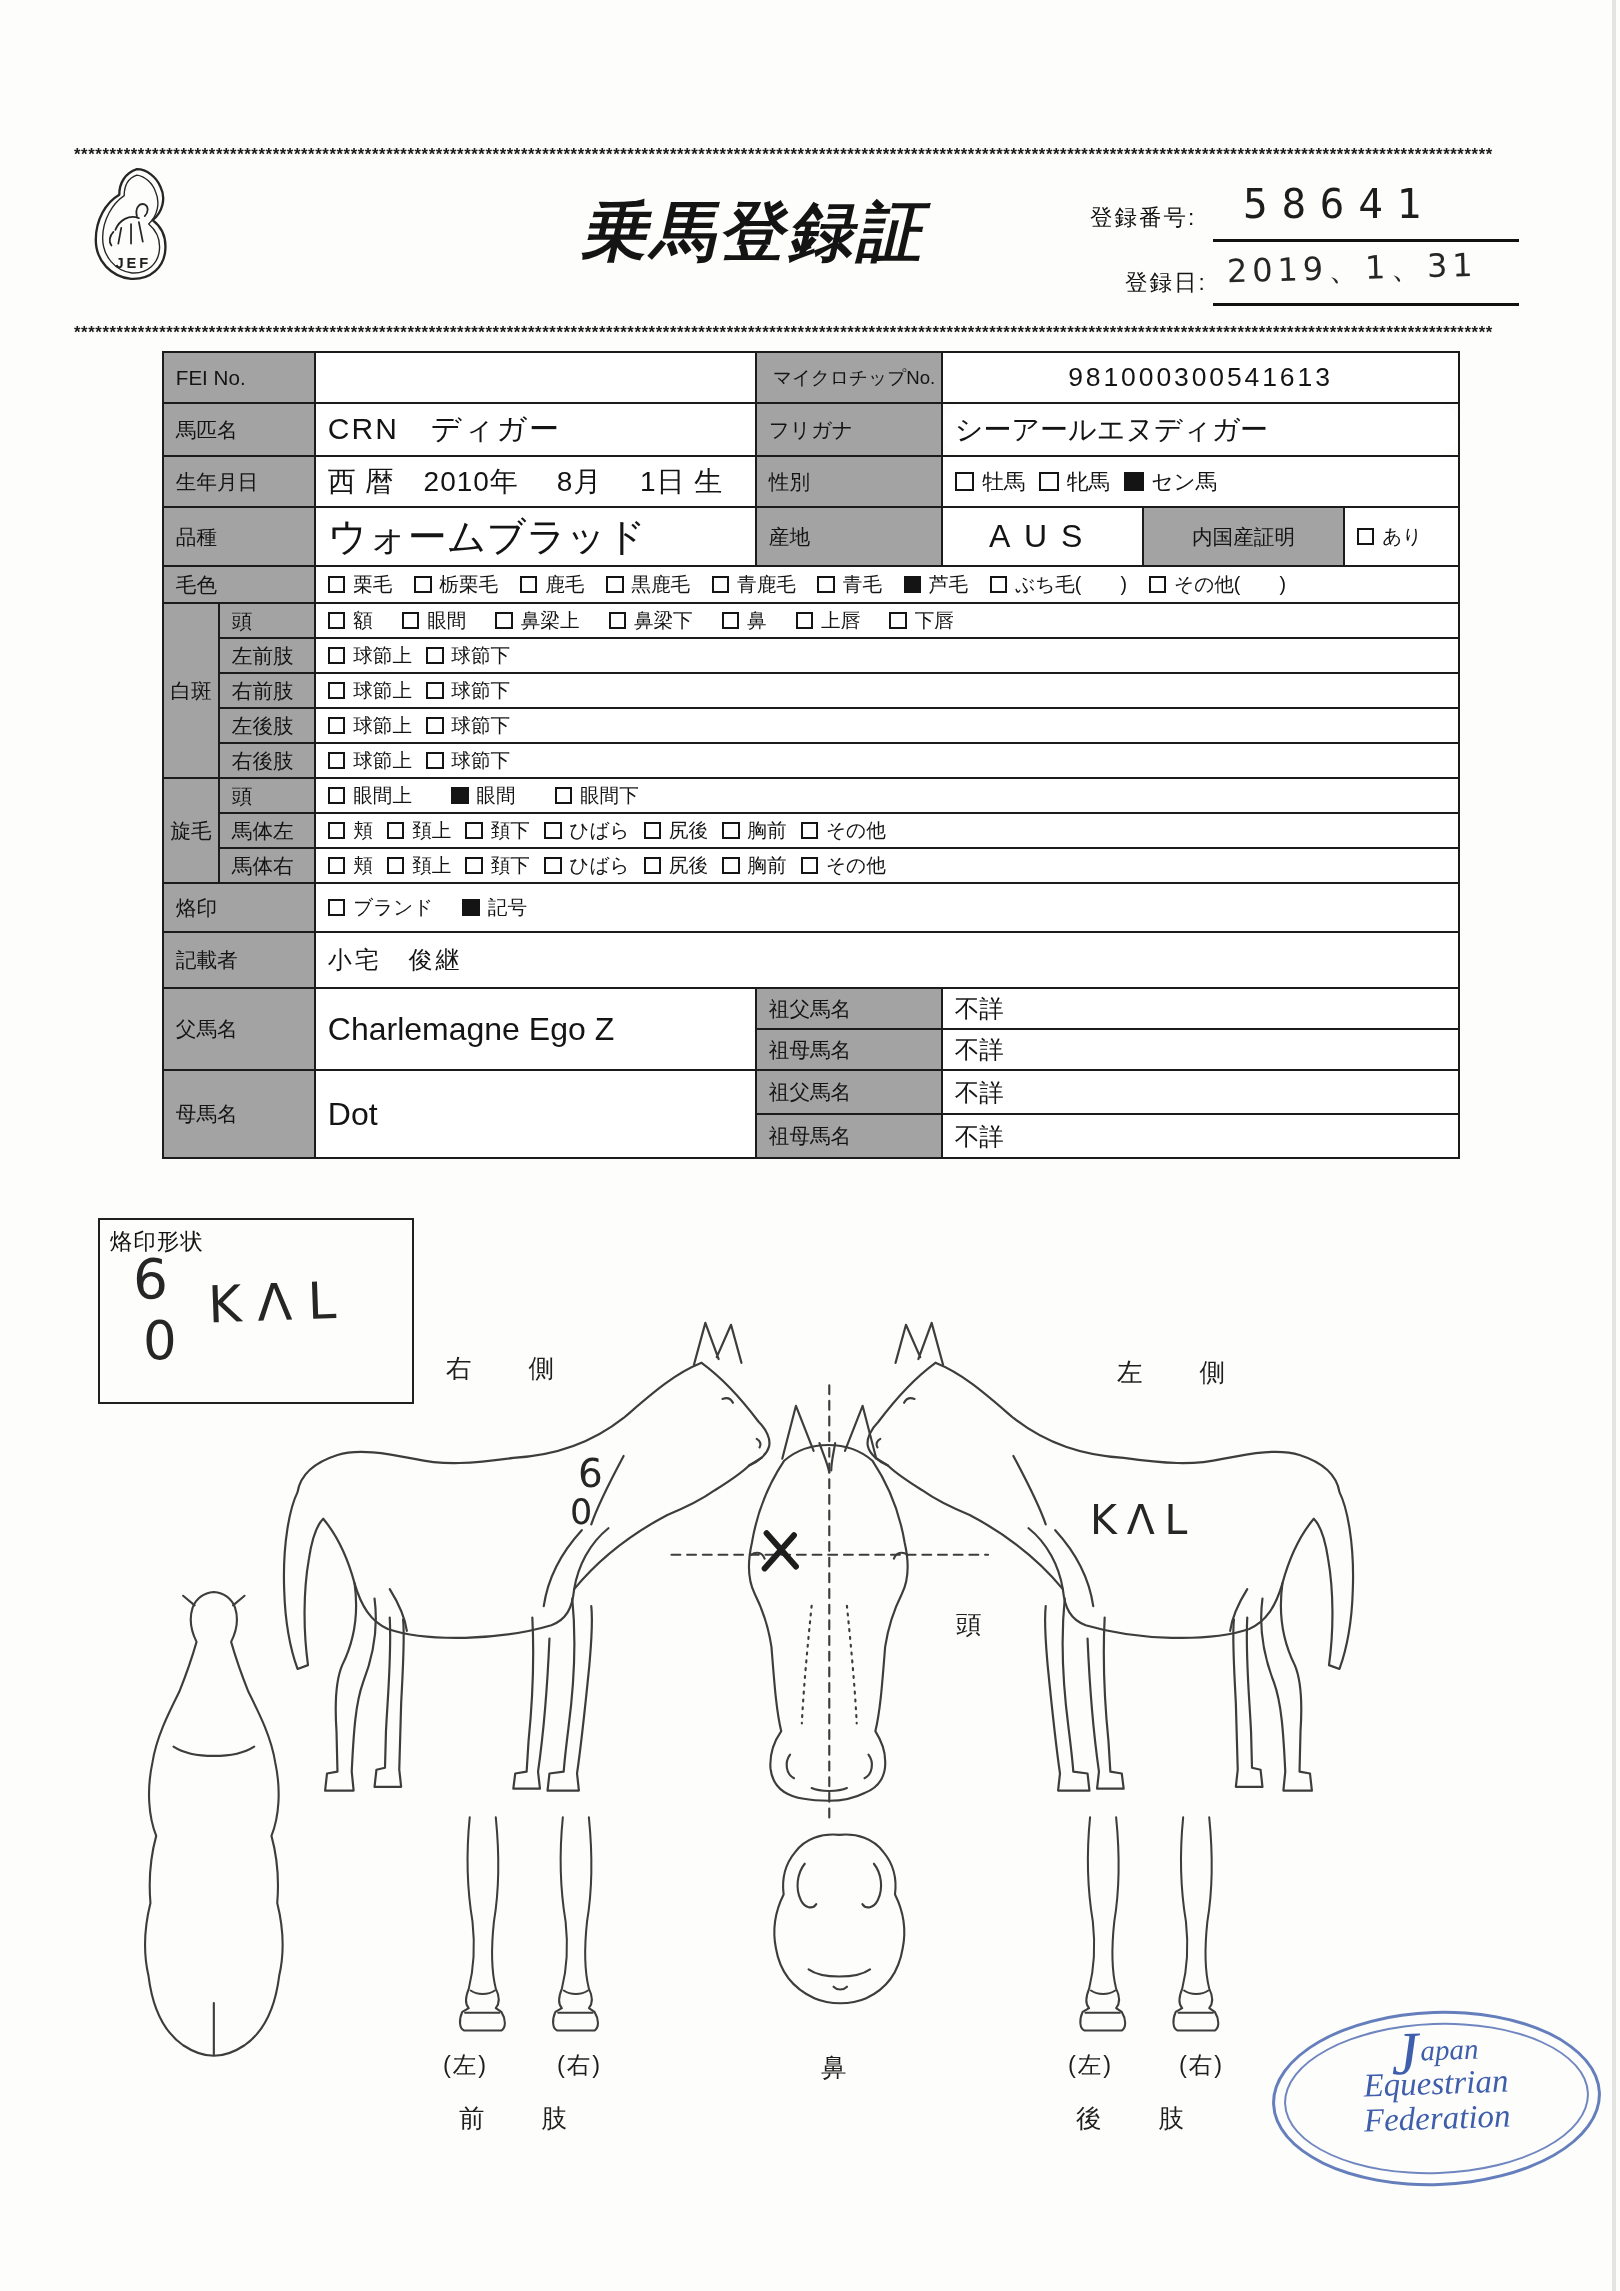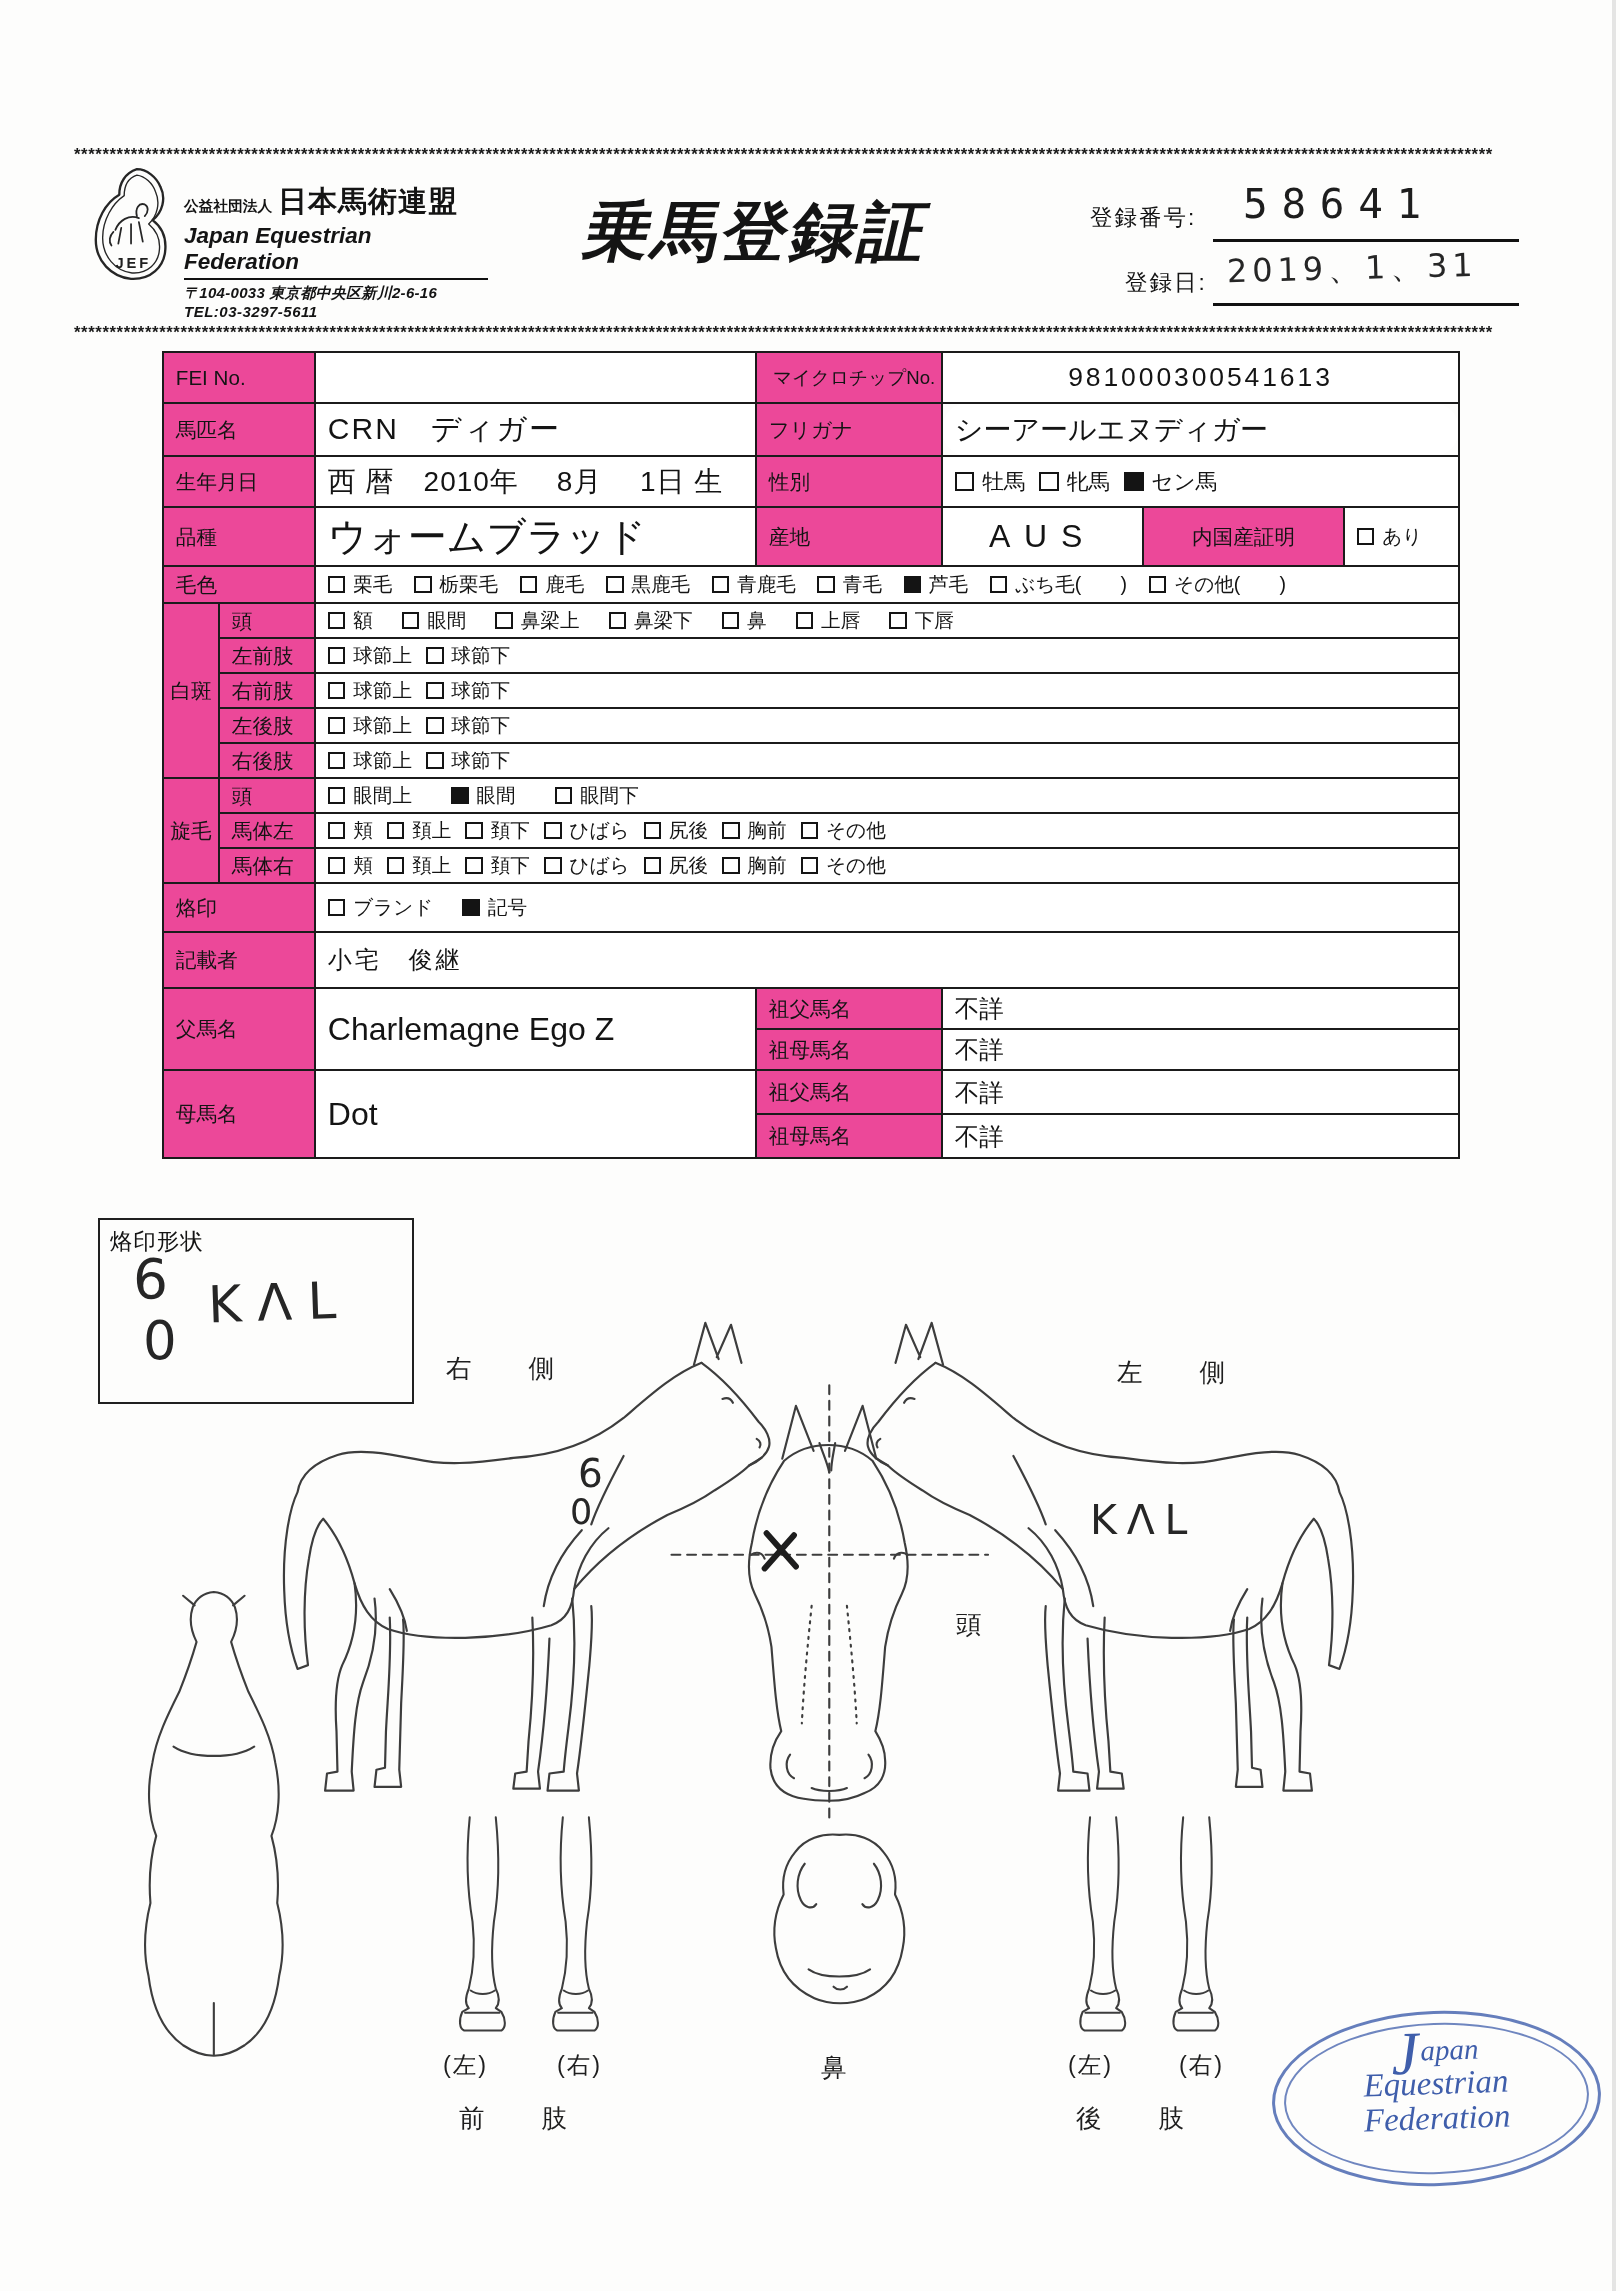--- a/index.html
+++ b/index.html
@@ -23,21 +23,21 @@
   .reg-no{position:absolute;left:1243px;top:180px;font-size:41px;letter-spacing:13.7px;
           font-family:"DejaVu Sans Mono",monospace;color:#1d1d1d;}
   .hand{font-family:"DejaVu Sans",sans-serif;color:#262626;}
   .reg-date{position:absolute;left:1227px;top:247px;font-size:32px;letter-spacing:4.9px;
             transform:rotate(-1.5deg);}
   .uline{position:absolute;height:2.9px;background:#111;}
   
   table.formtable{position:absolute;left:162px;top:351px;width:1296px;border-collapse:collapse;
                   table-layout:fixed;border:2.9px solid #0f0f0f;}
   .formtable td{border:2px solid #1b1b1b;vertical-align:middle;overflow:hidden;}
-  .lab{background:#ec4899;font-size:20.6px;padding:0 3.9px 0 11.8px;}
+  .lab{background:#a3a3a3;font-size:20.6px;padding:0 3.9px 0 11.8px;}
   .lab.sm{font-size:18.6px;padding-left:16px;}
   .lab.ctr{text-align:center;padding:4px;}
   .val{background:#fff;padding:0 11.8px;}
   .center{text-align:center;padding:0 3.9px;}
   .h50 td{height:49px}.h52 td{height:51px}.h36 td{height:35px}.h34 td{height:33px}
   .h48 td{height:47px}.h55 td{height:54px}.h40 td{height:39px}.h43 td{height:42px}
   .chip{font-size:26.5px;letter-spacing:2.9px;}
   .v-name{font-size:30px;letter-spacing:2px;}
   .v-kana{font-size:28px;border-radius:26px;}
   .v-birth{font-size:28px;letter-spacing:1px;}
@@ -84,29 +84,20 @@
       <g stroke-width="1.8">
         <path d="M30,66 C34,56 44,50 54,54"></path>
         <path d="M52,52 C50,44 54,38 60,40 C64,42 64,48 60,52"></path>
         <path d="M36,64 L33,80 M46,60 L46,80 M54,58 L58,78"></path>
         <path d="M28,68 C24,72 23,78 26,82"></path>
       </g>
       <text x="30" y="105" font-size="15" font-weight="bold" letter-spacing="3" fill="#202020" stroke="none" font-family="Liberation Sans, sans-serif">JEF</text>
     </g>
   </svg>
 
-  <div class="org-block">
-    <div class="org-line1">
-      <span class="org-prefix">公益社団法人</span>
-      <span class="org-name">日本馬術連盟</span>
-    </div>
-    <div class="org-en">Japan Equestrian Federation</div>
-    <div class="org-addr">〒104-0033 東京都中央区新川2-6-16</div>
-    <div class="org-tel">TEL:03-3297-5611</div>
-  </div>
 
   <div class="doc-title">乗馬登録証</div>
 
   <span class="reg-label" style="left:1090px;top:202px;">登録番号:</span>
   <span class="reg-no">58641</span>
   <div class="uline" style="left:1213px;top:239px;width:306px;"></div>
   <span class="reg-label" style="left:1125px;top:267px;">登録日:</span>
   <span class="reg-date hand">2019、1、31</span>
   <div class="uline" style="left:1213px;top:303px;width:306px;"></div>
 

